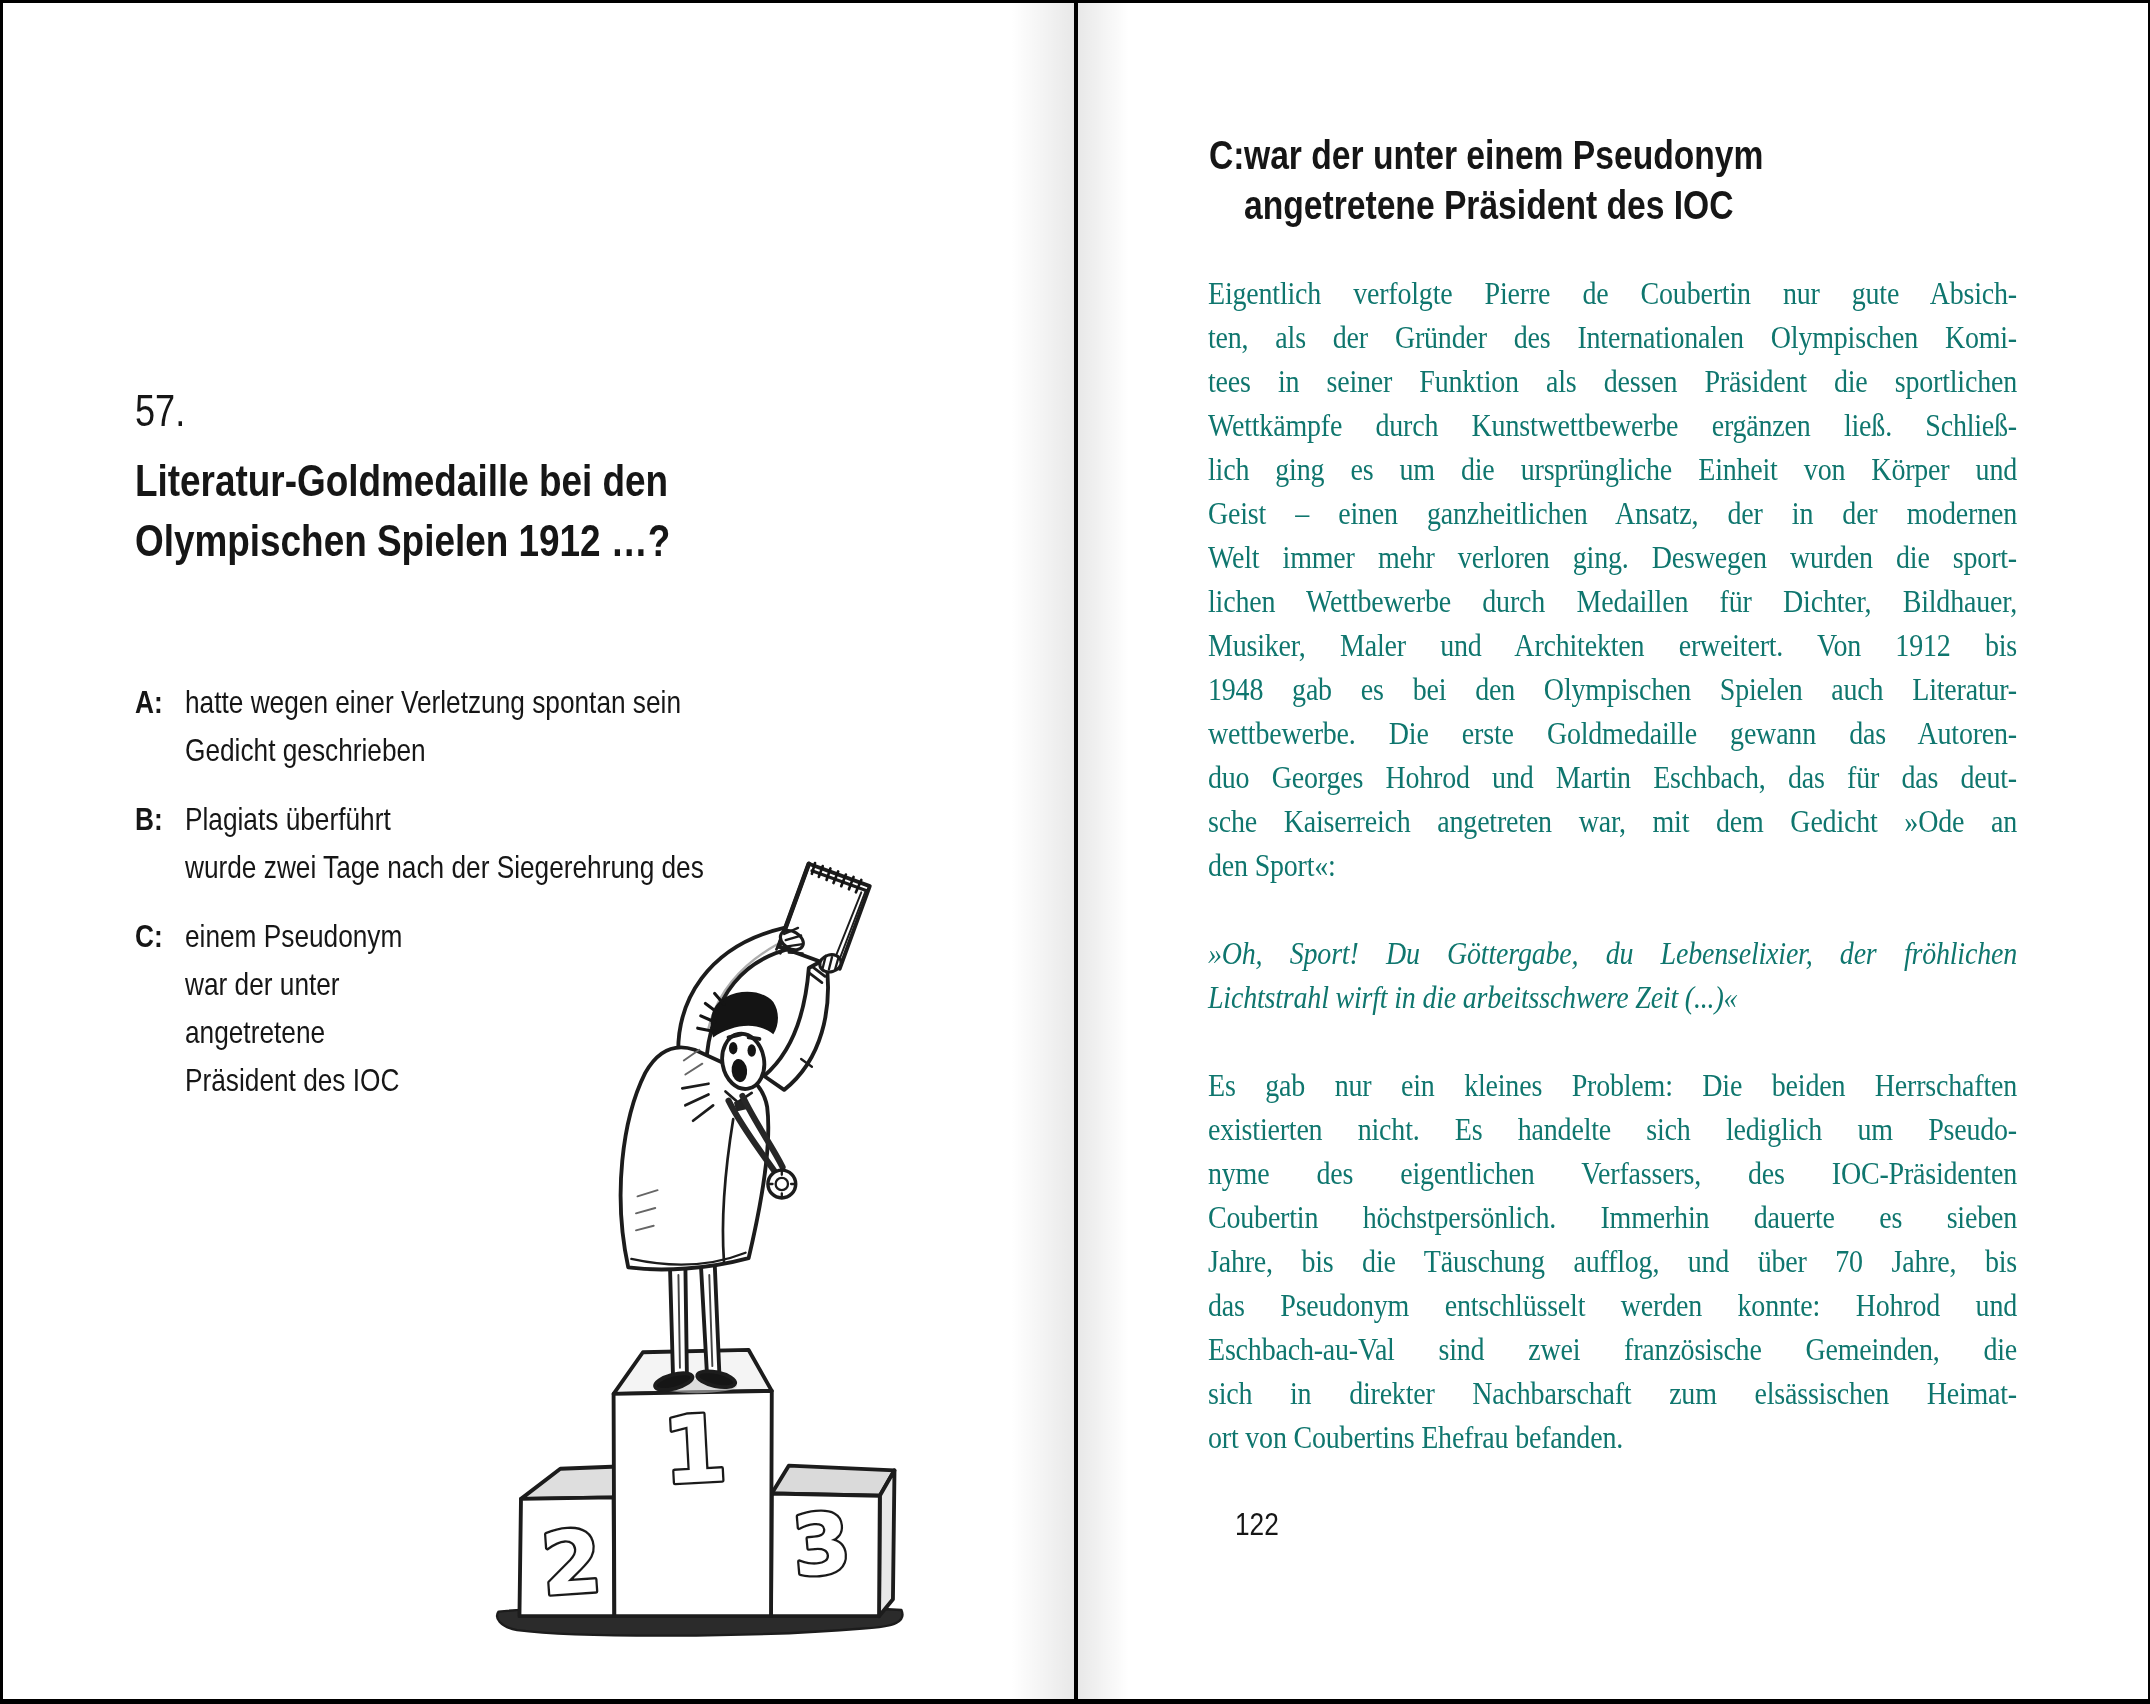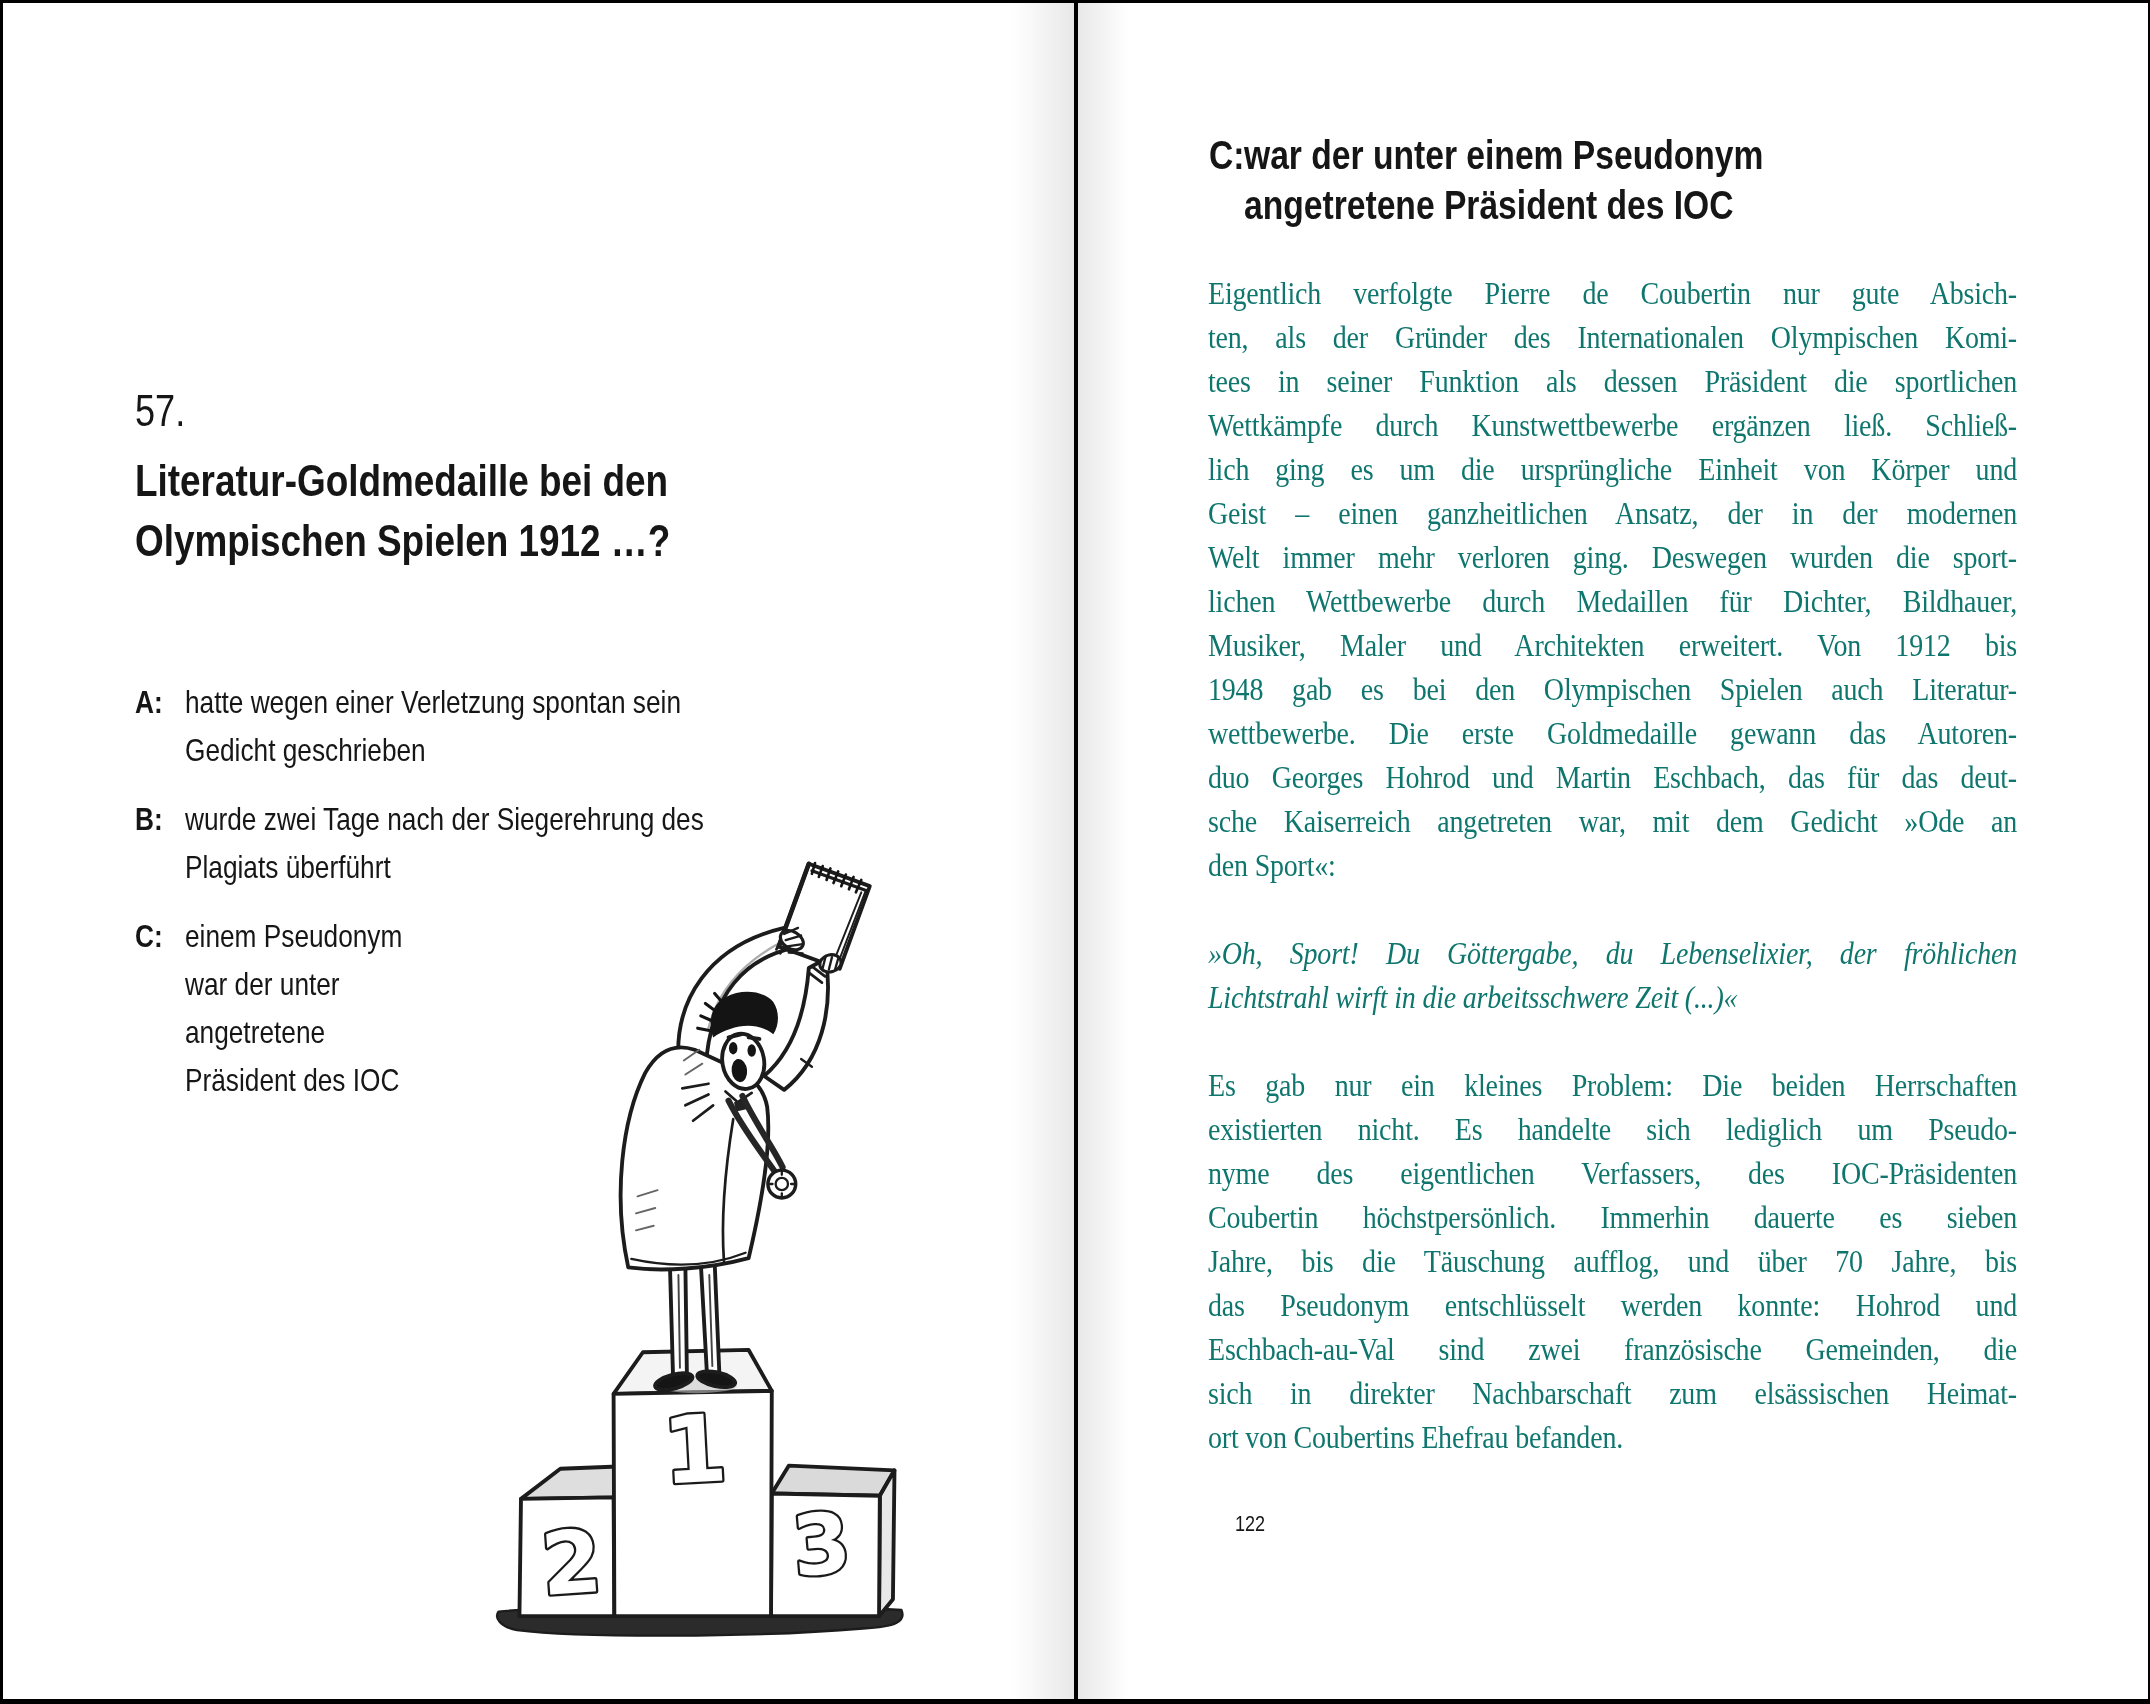--- a/index.html
+++ b/index.html
@@ -36,21 +36,21 @@
   #answer-header .cond, #q-title .cond, #q-number .cond, #options .cond, #page-number .cond { transform:scaleX(0.82); }
 
   #body-col { position:absolute; left:1208px; top:272px; width:809px;
               font-family:"Liberation Serif", serif; font-size:28px; line-height:44px;
               letter-spacing:-0.2px; color:#0f766e; }
   .bline { text-align:justify; text-align-last:justify; transform:scaleY(1.10); transform-origin:50% 50%; }
   .bline.last { text-align-last:left; }
   .para-italic .bline { font-style:italic; }
   .spacer { height:44px; }
 
-  #page-number { position:absolute; left:1235px; top:1507px; font-size:22px; line-height:34px; }
+  #page-number { position:absolute; left:1235px; top:1507px; font-size:32px; line-height:34px; }
 
   #illustration { position:absolute; left:477px; top:835px; }
 </style>
 </head>
 <body>
 
 <div id="scan">
 
   <div>
     <div id="q-number"><span class="cond">57.</span></div>
@@ -64,22 +64,22 @@
       <div class="option">
         <span class="option-label"><span class="cond">A:</span></span>
         <div>
             <div class="oline"><span class="cond">hatte wegen einer Verletzung spontan sein</span></div>
             <div class="oline last"><span class="cond">Gedicht geschrieben</span></div>
           </div>
       </div>
       <div class="option">
         <span class="option-label"><span class="cond">B:</span></span>
         <div>
+            <div class="oline last"><span class="cond">Plagiats überführt</span></div>
             <div class="oline"><span class="cond">wurde zwei Tage nach der Siegerehrung des</span></div>
-            <div class="oline last"><span class="cond">Plagiats überführt</span></div>
           </div>
       </div>
       <div class="option">
         <span class="option-label"><span class="cond">C:</span></span>
         <div>
             <div class="oline"><span class="cond">einem Pseudonym</span></div>
             <div class="oline"><span class="cond">war der unter</span></div>
             <div class="oline"><span class="cond">angetretene</span></div>
             <div class="oline last"><span class="cond">Präsident des IOC</span></div>
           </div>

